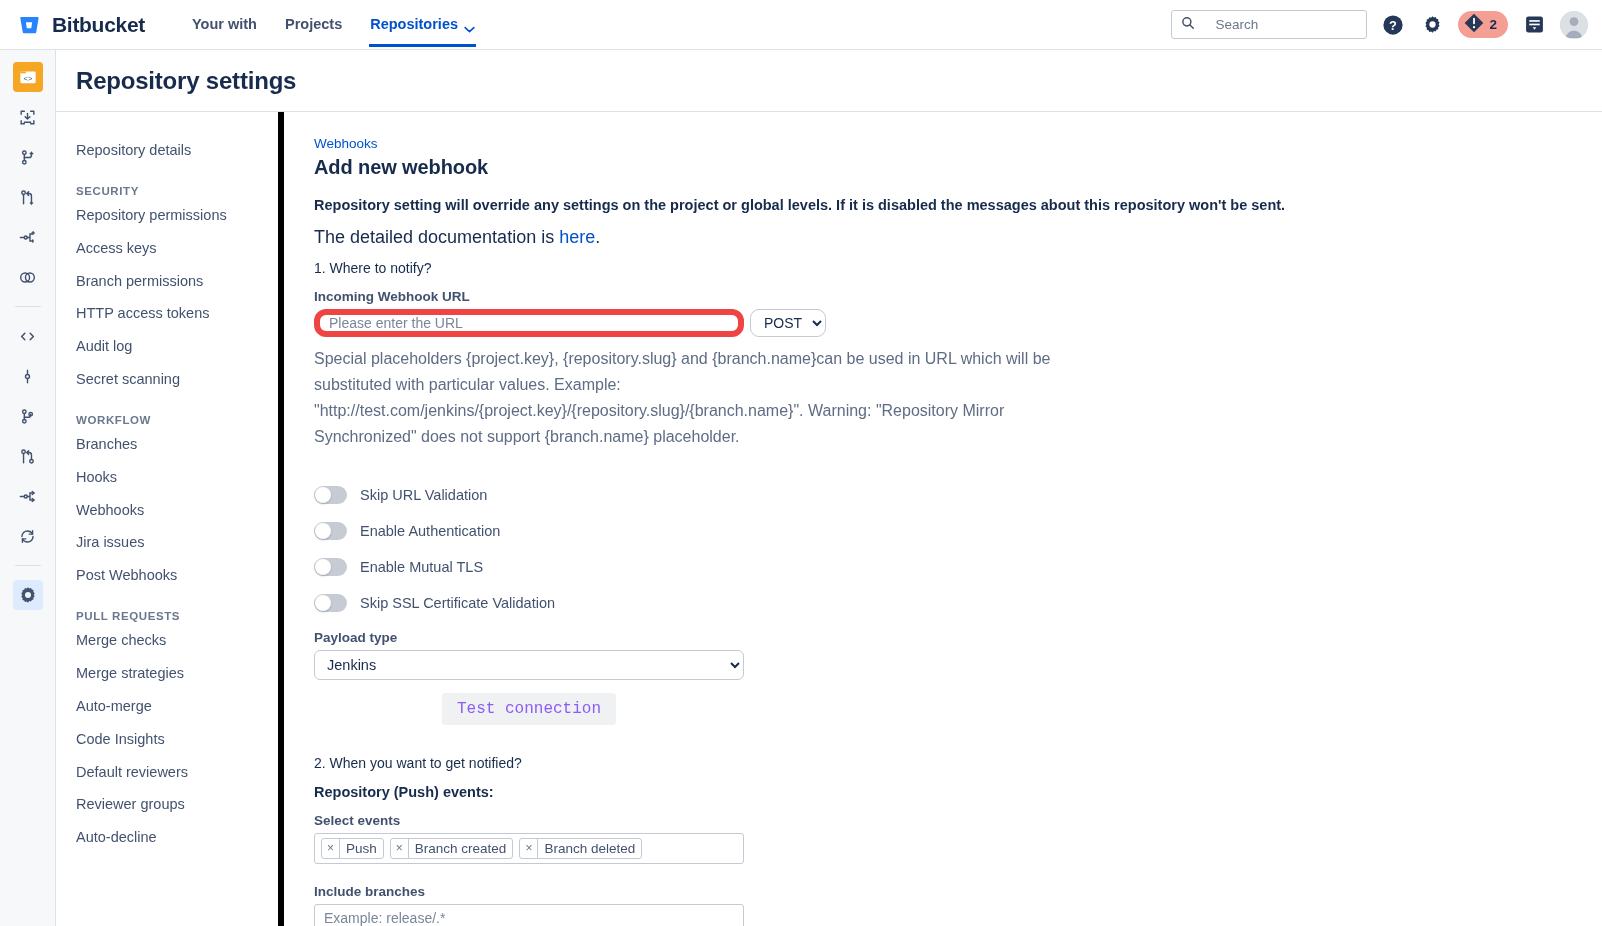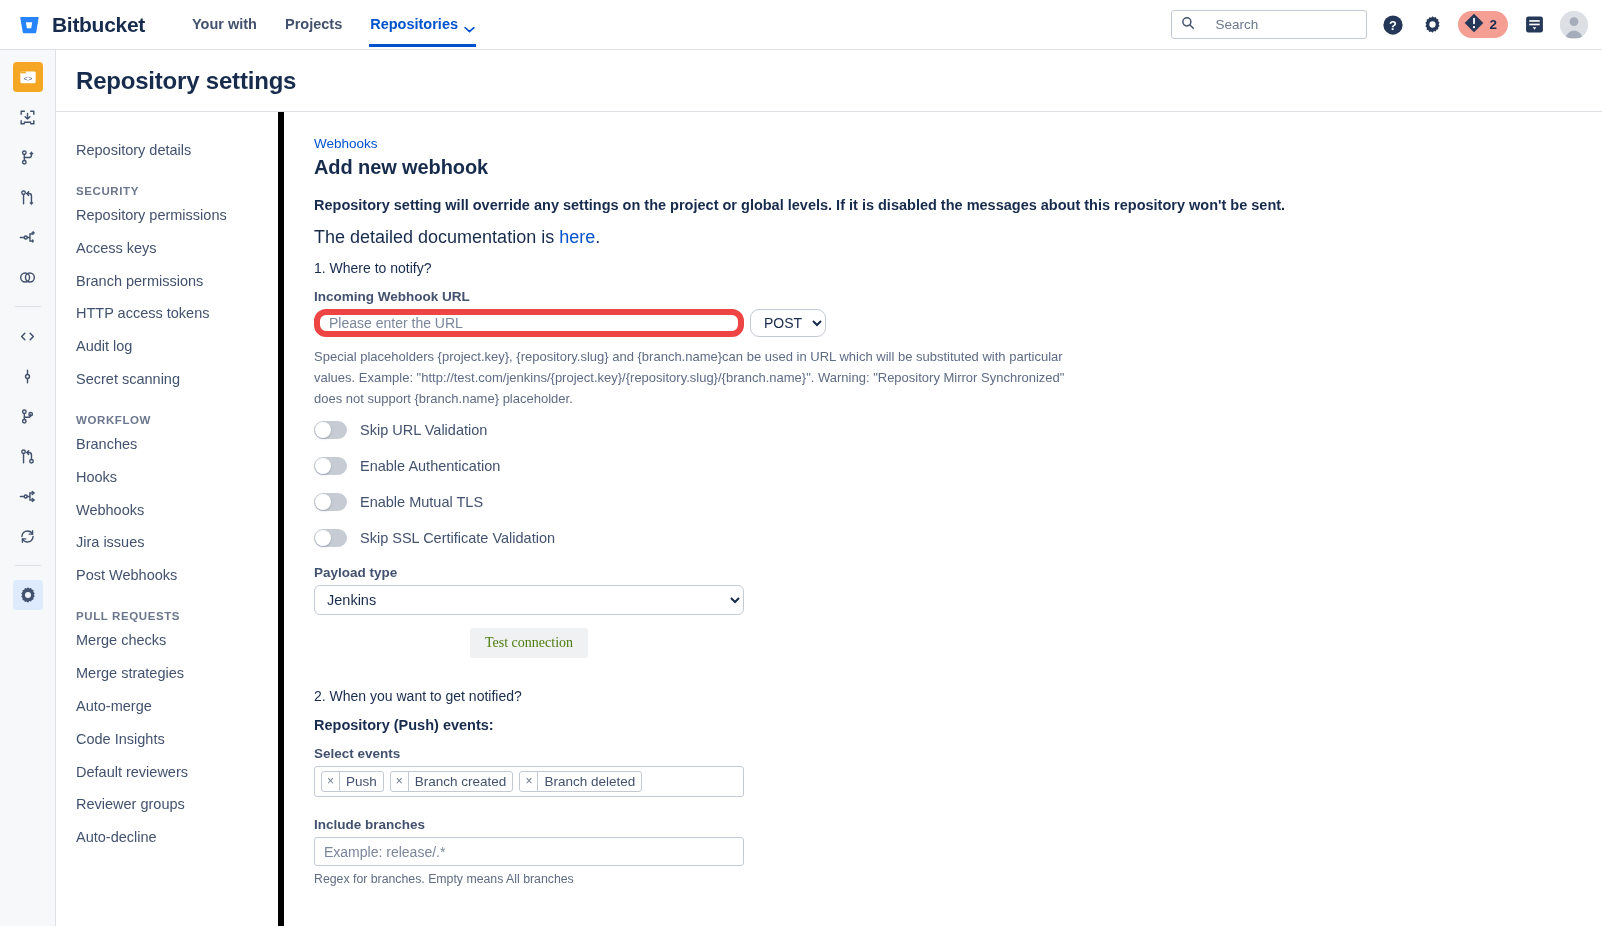--- a/index.html
+++ b/index.html
@@ -120,22 +120,22 @@
     padding: 0 9px; font-family: inherit; font-size: 14px;
     color: #172b4d; outline: none; background: #fff;
   }
   .url-inp::placeholder { color: #7a869a; }
   .method-sel {
     height: 28px; border: 1px solid #c4cad3; border-radius: 9px;
     background: #fff; font-family: inherit; font-size: 14px;
     color: #172b4d; padding: 0 6px 0 9px; cursor: pointer; outline: none;
   }
   .helptext {
-    font-size: 13px; color: #5e6c84; line-height: 1.62;
-    width: 770px; margin-bottom: 12px;
+    font-size: 16px; color: #5e6c84; line-height: 1.62;
+    width: 770px; margin-bottom: 36px;
   }
 
   .tog-row { display: flex; align-items: center; gap: 13px; margin-bottom: 18px; }
   .toggle {
     width: 33px; height: 18px; border-radius: 9px;
     background: #c7ccd4; position: relative; cursor: pointer; flex: 0 0 33px;
   }
   .toggle .knob {
     position: absolute; top: 1px; left: 1px;
     width: 16px; height: 16px; border-radius: 50%;
@@ -146,21 +146,21 @@
   .payload-sel {
     width: 430px; height: 30px;
     border: 1px solid #c4cad3; border-radius: 6px;
     background: #fff; font-family: inherit; font-size: 14.5px;
     color: #172b4d; padding: 0 8px; cursor: pointer; outline: none;
     margin-bottom: 13px;
   }
   .test-wrap { width: 430px; display: flex; justify-content: center; margin-bottom: 30px; }
   .test-btn {
     background: #f0f1f3; border: none; border-radius: 3px;
-    font-family: Liberation Serif, serif; font-size: 14px; color: #4d7c0f;
+    font-family: Liberation Mono, monospace; font-size: 16px; color: #8b5cf6;
     padding: 7px 15px; cursor: pointer;
   }
 
   .sub-bold { font-size: 14.5px; font-weight: 700; color: #172b4d; margin-bottom: 13px; }
   .events-box {
     width: 430px; min-height: 31px;
     border: 1px solid #c4cad3; border-radius: 3px;
     background: #fff; padding: 4px 6px;
     display: flex; flex-wrap: wrap; gap: 6px; align-items: center;
     margin-bottom: 20px;

